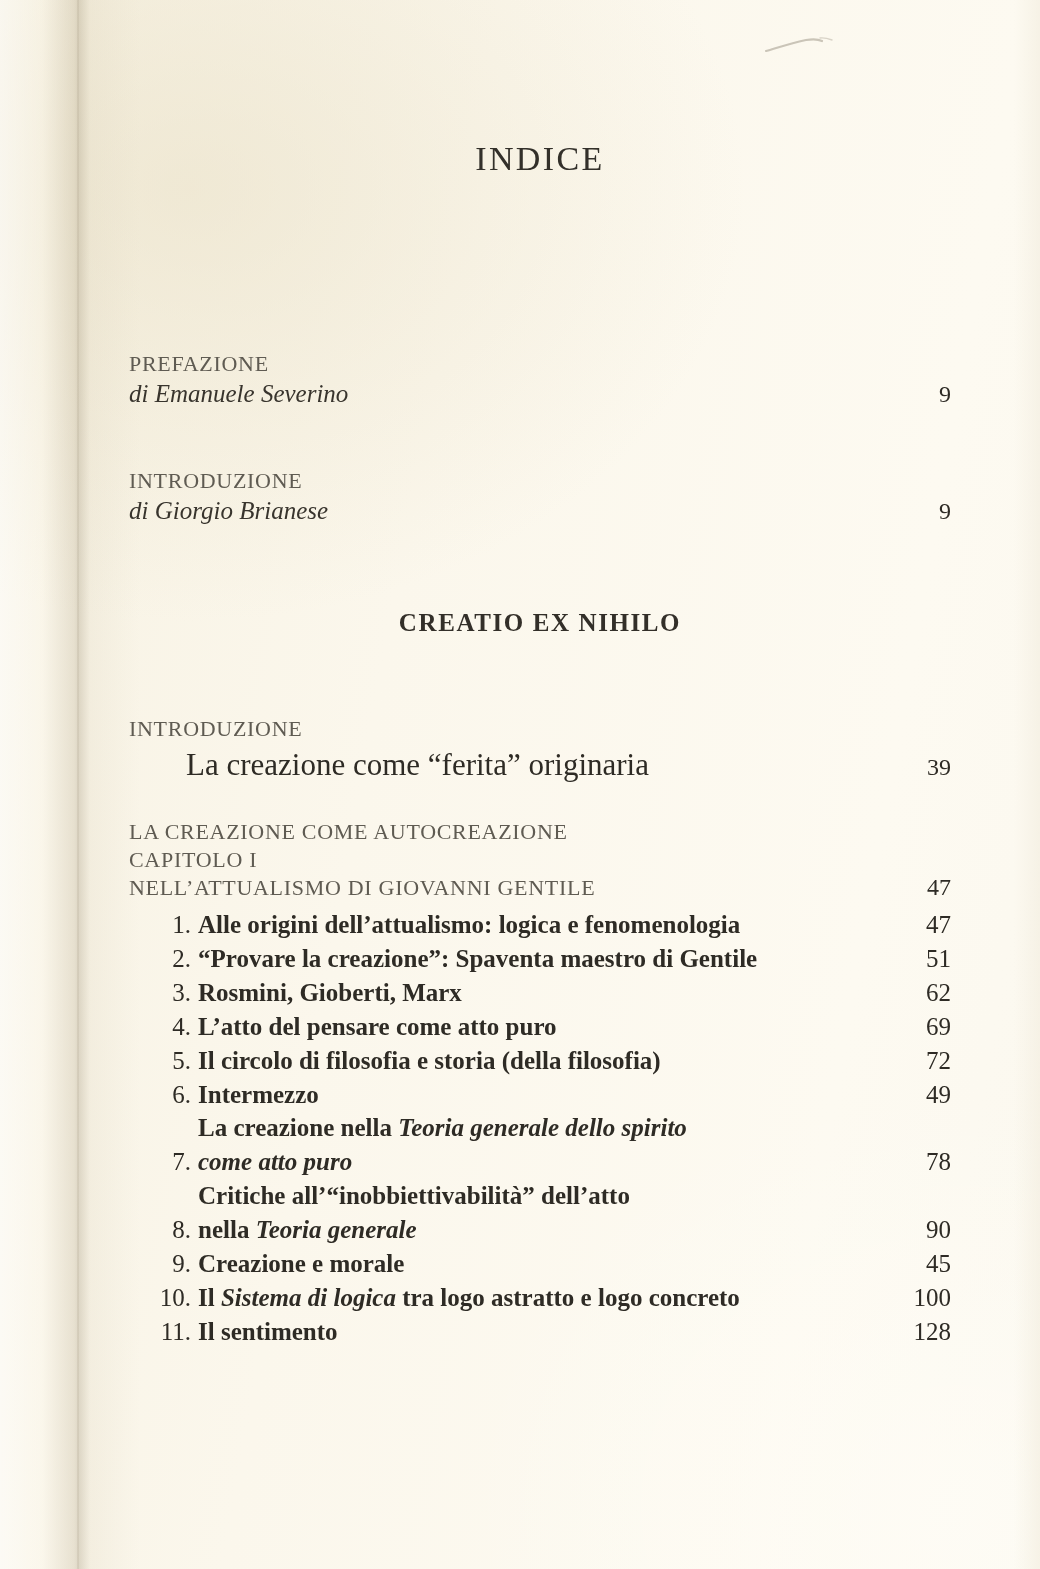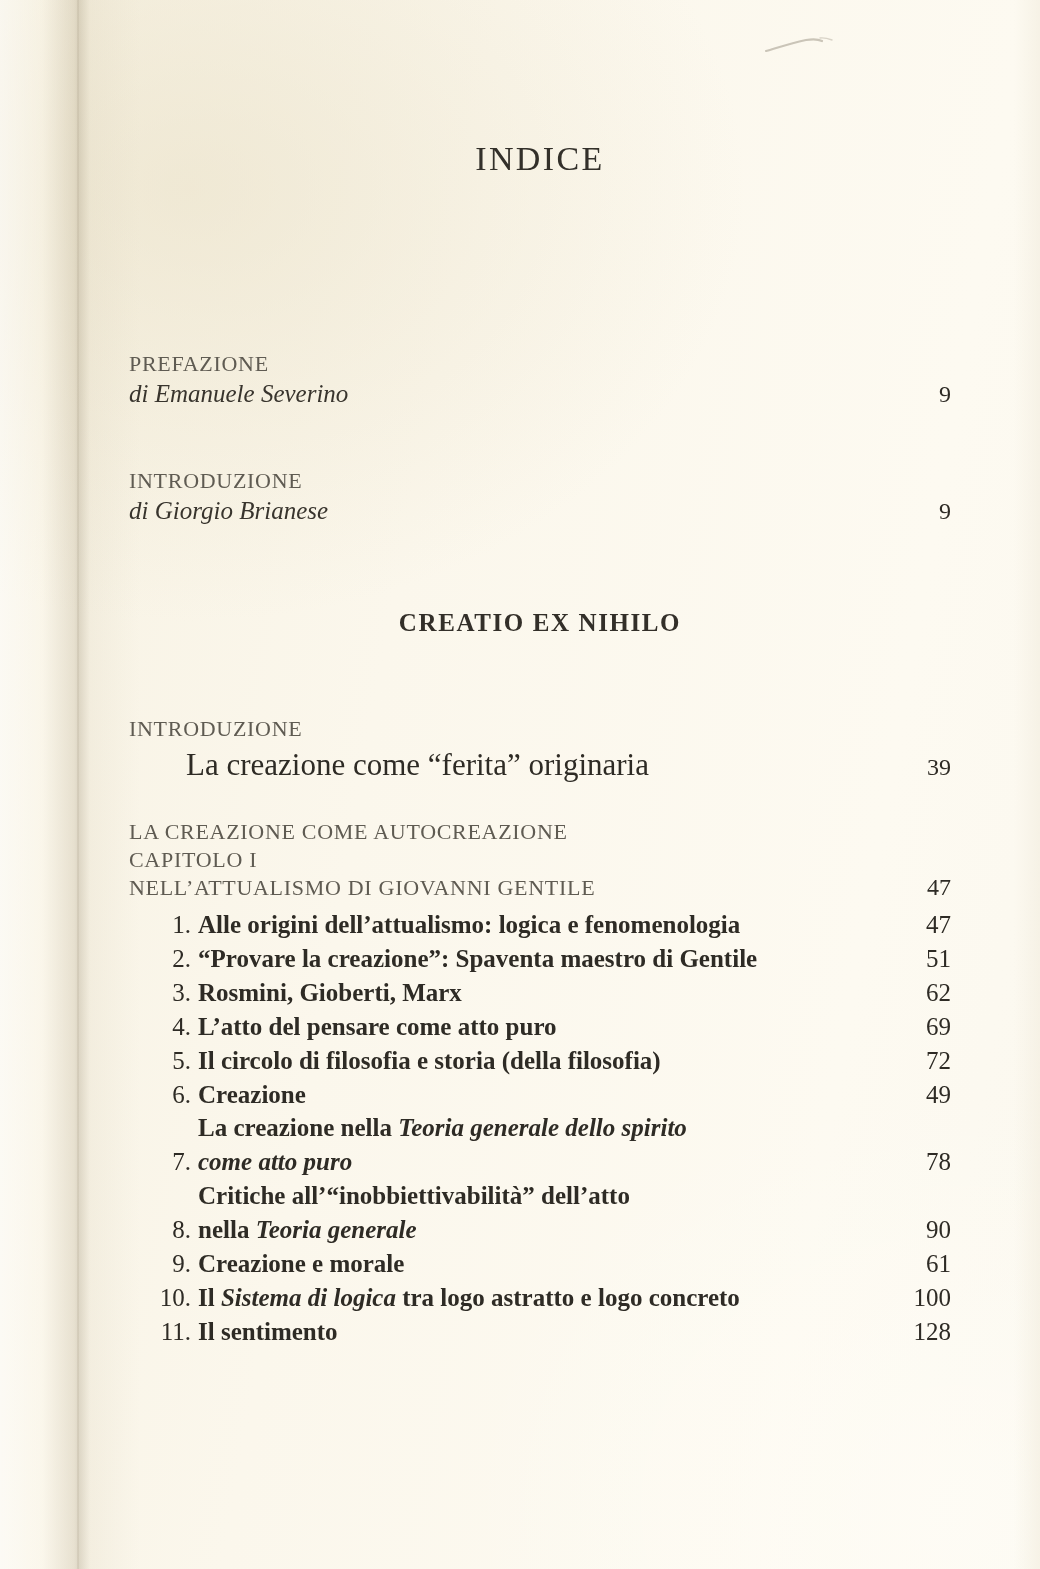--- a/index.html
+++ b/index.html
@@ -273,40 +273,40 @@
       </li>
 
       <li class="toc-item">
         <span class="num">5.</span>
         <span class="label">Il circolo di filosofia e storia (della filosofia)</span>
         <span class="folio">72</span>
       </li>
 
       <li class="toc-item">
         <span class="num">6.</span>
-        <span class="label">Creazione</span>
+        <span class="label">Intermezzo</span>
         <span class="folio">49</span>
       </li>
 
       <li class="toc-item two-line">
         <span class="num">7.</span>
         <span class="label"><span>La creazione nella </span><i>Teoria generale dello spirito</i><i class="cont">come atto puro</i></span>
         <span class="folio">78</span>
       </li>
 
       <li class="toc-item two-line">
         <span class="num">8.</span>
         <span class="label"><span>Critiche all’“inobbiettivabilità” dell’atto</span><span class="cont"><span>nella </span><i>Teoria generale</i></span></span>
         <span class="folio">90</span>
       </li>
 
       <li class="toc-item">
         <span class="num">9.</span>
         <span class="label">Creazione e morale</span>
-        <span class="folio">61</span>
+        <span class="folio">45</span>
       </li>
 
       <li class="toc-item">
         <span class="num">10.</span>
         <span class="label"><span>Il </span><i>Sistema di logica</i><span> tra logo astratto e logo concreto</span></span>
         <span class="folio">100</span>
       </li>
 
       <li class="toc-item">
         <span class="num">11.</span>

